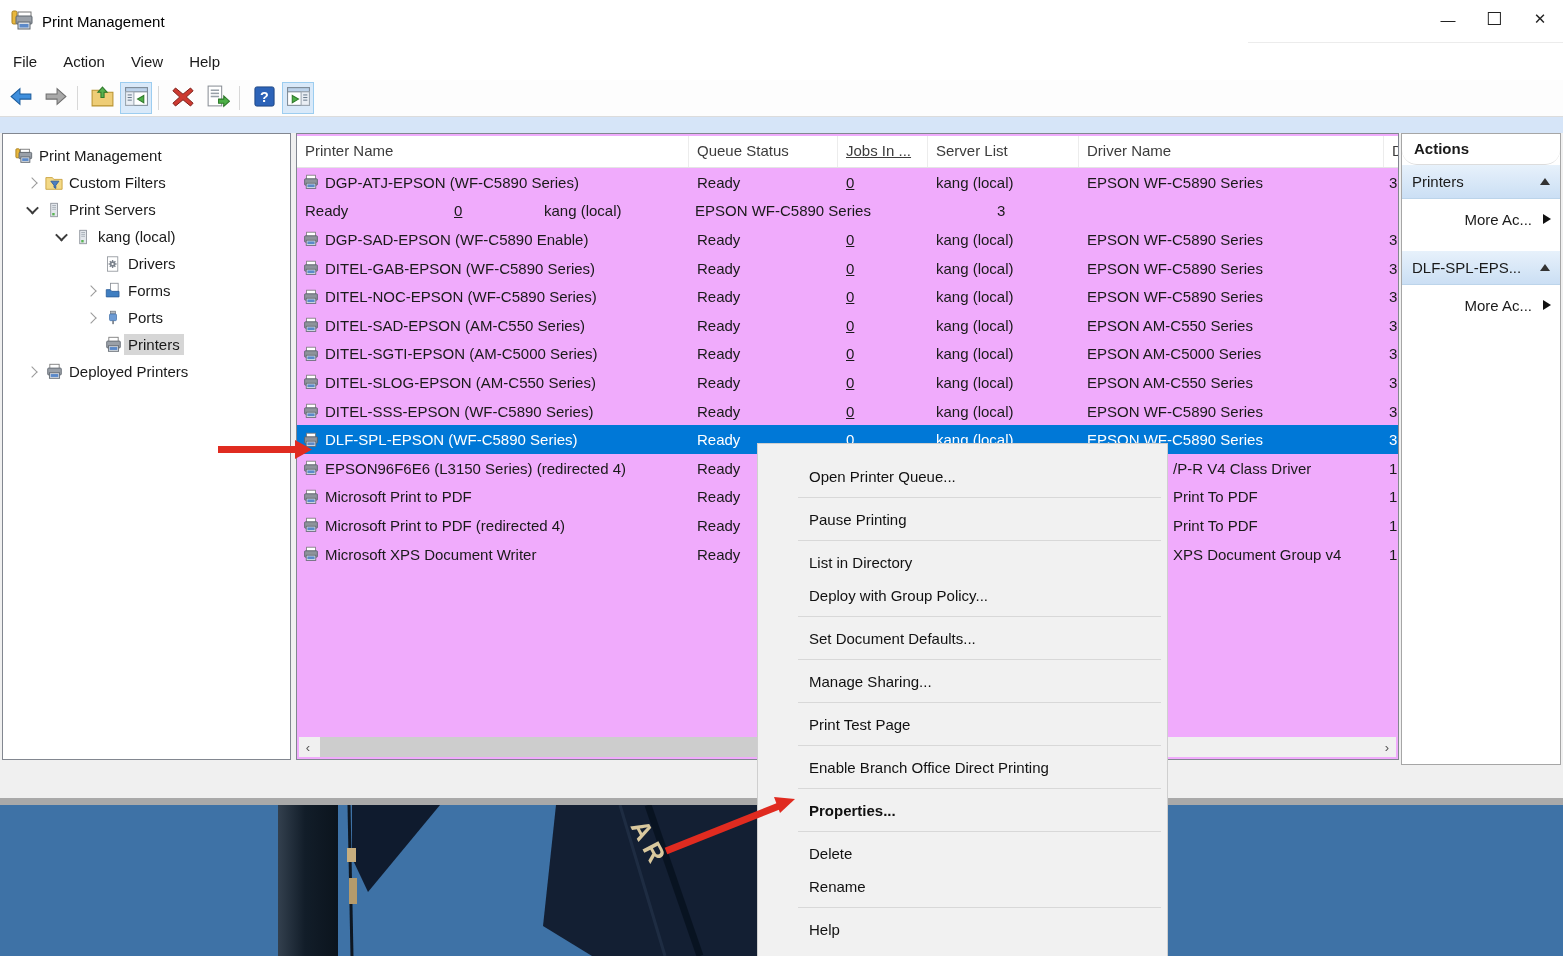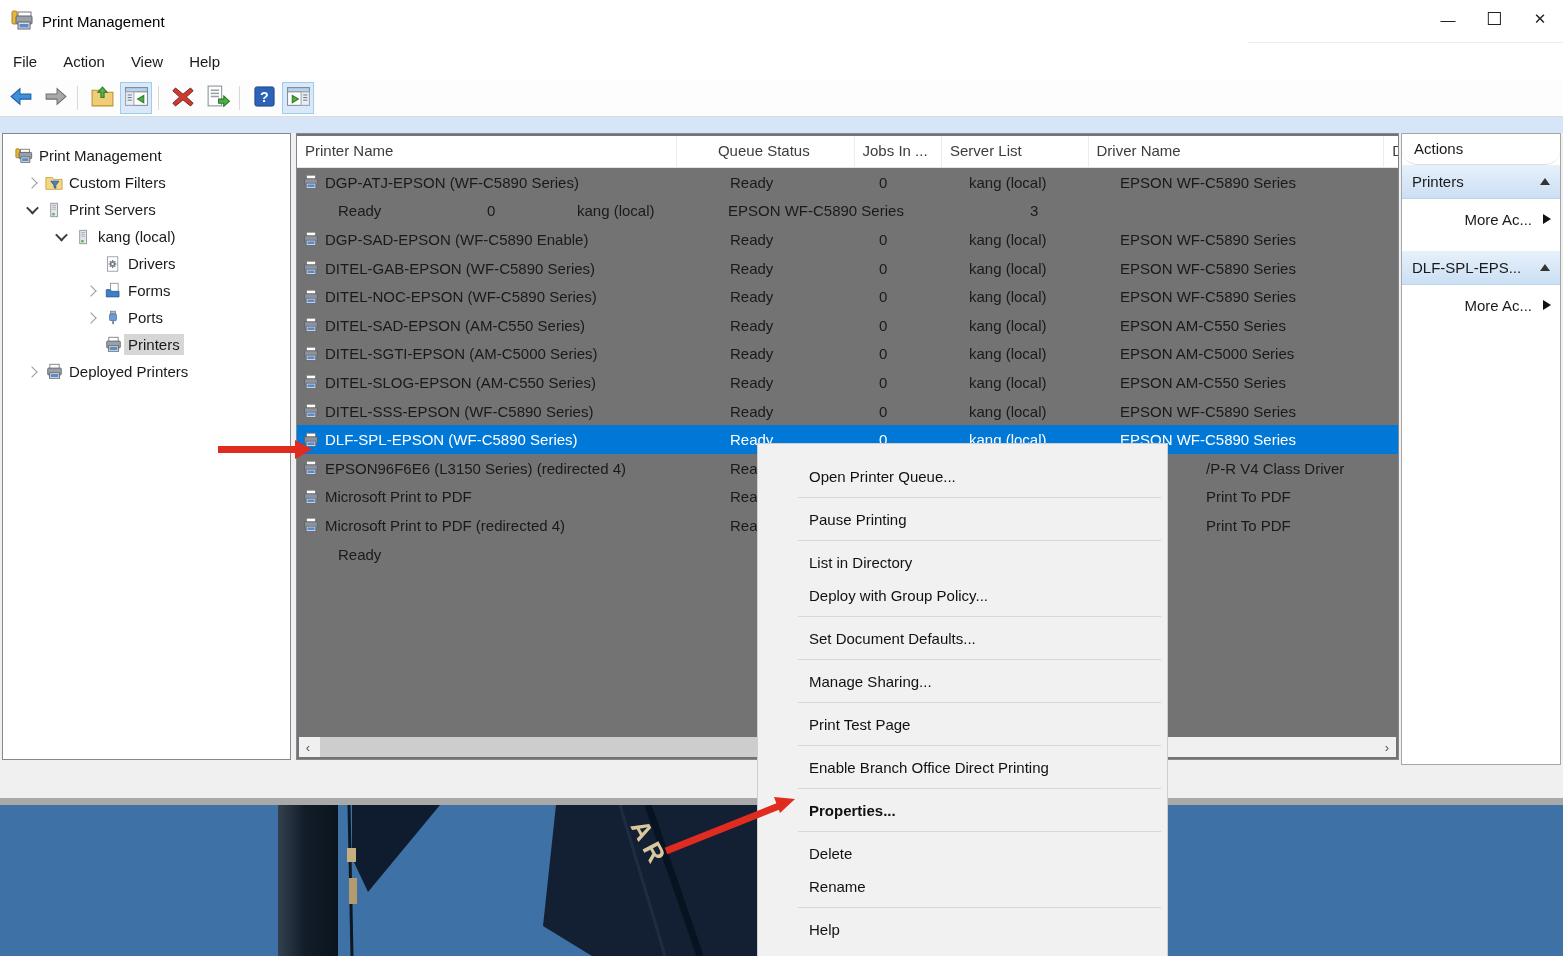--- a/index.html
+++ b/index.html
@@ -34,45 +34,45 @@
   .chev{width:22px;display:flex;align-items:center;justify-content:center;visibility:hidden;flex:0 0 22px;}
   .ch-collapsed .chev,.ch-expanded .chev{visibility:visible;}
   .chev i{display:block;width:7px;height:7px;border-right:1.5px solid #9a9a9a;border-bottom:1.5px solid #9a9a9a;transform:rotate(-45deg);}
   .ch-expanded .chev i{border-color:#3c3c3c;border-width:2px;transform:rotate(45deg) translate(-1px,-1px);}
   .t-ico{width:22px;display:flex;align-items:center;justify-content:center;flex:0 0 22px;}
   .t-label{padding:2px 4px;white-space:nowrap;}
   .tree-item.selected .t-label{background:#d6d6d6;}
   #tree-pane .inner{padding-top:8px;}
 
   
-  #list-pane{left:296px;top:133px;width:1103px;height:627px;background:#737373;border:1px solid #828790;box-sizing:border-box;overflow:hidden;}
+  #list-pane{left:296px;top:133px;width:1103px;height:627px;background:#f0abfc;border:1px solid #828790;box-sizing:border-box;overflow:hidden;}
   #list-header{position:absolute;left:0;top:2px;height:31px;width:1101px;display:flex;border-bottom:1px solid #e4e4e4;background:#fff;}
   .hcell{box-sizing:border-box;padding:6px 0 0 8px;border-right:1px solid #ececec;color:#3c3c3c;white-space:nowrap;overflow:hidden;}
   .c-name{width:392px;}
-  .c-queue{width:149px;margin-left:33px;}
-  .c-jobs{width:90px;}
+  .c-queue{width:149px;}
+  .c-jobs{width:90px;text-decoration:underline;}
   .c-server{width:151px;}
   .c-driver{width:305px;}
   .c-over{width:14px;border-right:none;}
   #list-rows{position:absolute;left:0;top:34px;width:1101px;}
   .lrow{height:28.6px;display:flex;align-items:center;white-space:nowrap;}
   .lrow .cell{box-sizing:border-box;padding-left:8px;overflow:hidden;flex:none;}
   .lrow .cell.c-name{padding-left:6px;display:flex;align-items:center;}
   .lrow .p-ico{margin-right:5px;flex:0 0 17px;display:flex;}
   .lrow.selected{background:#0078d7;color:#fff;}
   .lrow .cell.c-driver.driver-frag{padding-left:94px;}
   
   #hscroll{position:absolute;left:2px;bottom:2px;height:20px;width:1097px;background:#f0f0f0;}
   .hs-btn{position:absolute;top:0;width:18px;height:20px;display:flex;align-items:center;justify-content:center;color:#555;font-size:13px;background:#f0f0f0;}
   #hs-left{left:0;}#hs-right{right:0;}
   #hs-thumb{position:absolute;left:21px;top:0;height:20px;width:620px;background:#cdcdcd;}
 
   
   #actions-pane{left:1401px;top:133px;width:160px;height:632px;background:#fff;border:1px solid #a6a6a6;box-sizing:border-box;}
-  #actions-title{height:30px;line-height:30px;padding-left:12px;font-weight:normal;border-bottom:1px solid #dcdcdc;border-radius:15px;}
+  #actions-title{height:30px;line-height:30px;padding-left:12px;font-weight:bold;border-bottom:1px solid #dcdcdc;border-radius:15px;}
   .act-header{height:33px;line-height:33px;padding-left:10px;background:linear-gradient(#e7f1fb,#cbdff4);border-bottom:1px solid #bcd4ea;position:relative;white-space:nowrap;overflow:hidden;}
   .act-header .up-tri{position:absolute;right:10px;top:13px;width:0;height:0;border-left:5px solid transparent;border-right:5px solid transparent;border-bottom:7px solid #333;}
   .act-more{height:40px;display:flex;align-items:center;justify-content:flex-end;padding-right:28px;position:relative;background:#fff;}
   .act-more .right-tri{position:absolute;right:9px;top:15px;width:0;height:0;border-top:5px solid transparent;border-bottom:5px solid transparent;border-left:8px solid #111;}
   .act-section.gap-before{margin-top:12px;}
 
   
   #context-menu{left:757px;top:443px;width:411px;background:#f1f1f1;border:1px solid #cfcfcf;box-sizing:border-box;padding:16px 0;z-index:50;}
   .cm-item{height:33px;line-height:33px;padding-left:51px;position:relative;color:#111;}
   .cm-item.bold{font-weight:bold;}
@@ -587,20 +587,31 @@
             <span>Microsoft Print to PDF (redirected 4)</span>
           </div>
           <div class="cell c-queue">Ready</div>
           <div class="cell c-jobs"></div>
           <div class="cell c-server"></div>
           <div class="cell c-driver driver-frag">Print To PDF</div>
           <div class="cell c-over" style="padding-left:5px;">1</div>
         </div>
 
         <div class="lrow driver-frag">
+          <div class="cell c-name">
+            <span class="p-ico">
+              <svg viewBox="0 0 20 20" width="16" height="16">
+                <rect x="4.5" y="1.5" width="11" height="5" fill="#fff" stroke="#777"></rect>
+                <rect x="2" y="6" width="16" height="8" rx="1" fill="#8d939b" stroke="#565c64"></rect>
+                <rect x="4" y="11.5" width="12" height="6.5" fill="#d7dde4" stroke="#5f666e"></rect>
+                <rect x="5.5" y="13" width="9" height="3.4" fill="#5b89c9"></rect>
+              </svg>
+            </span>
+            <span>Microsoft XPS Document Writer</span>
+          </div>
           <div class="cell c-queue">Ready</div>
           <div class="cell c-jobs"></div>
           <div class="cell c-server"></div>
           <div class="cell c-driver driver-frag">XPS Document Group v4</div>
           <div class="cell c-over" style="padding-left:5px;">1</div>
         </div>
       </div>
     <div id="hscroll">
       <div class="hs-btn" id="hs-left">‹</div>
       <div id="hs-thumb"></div>

